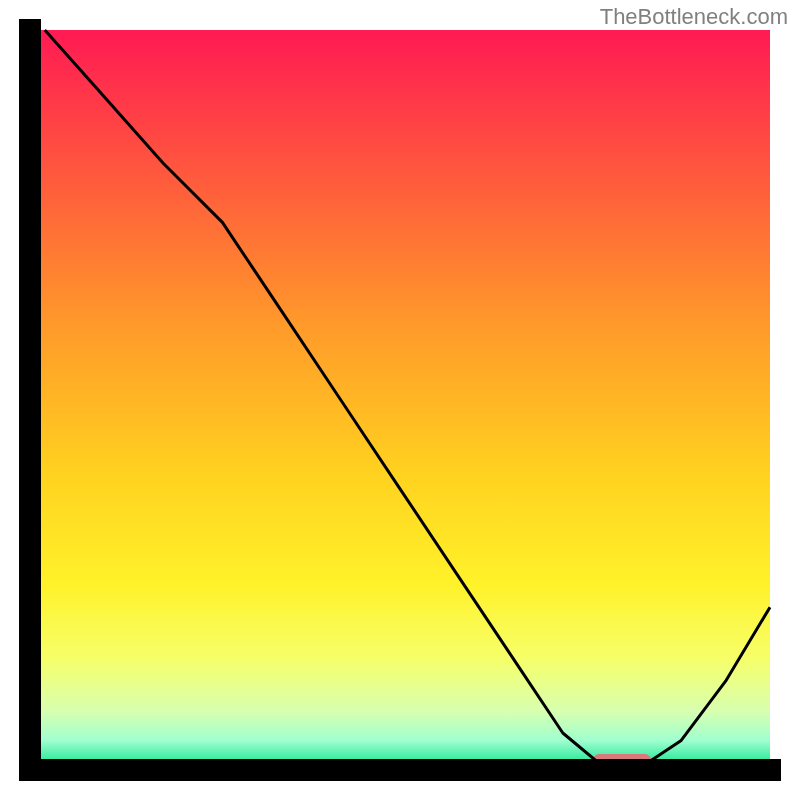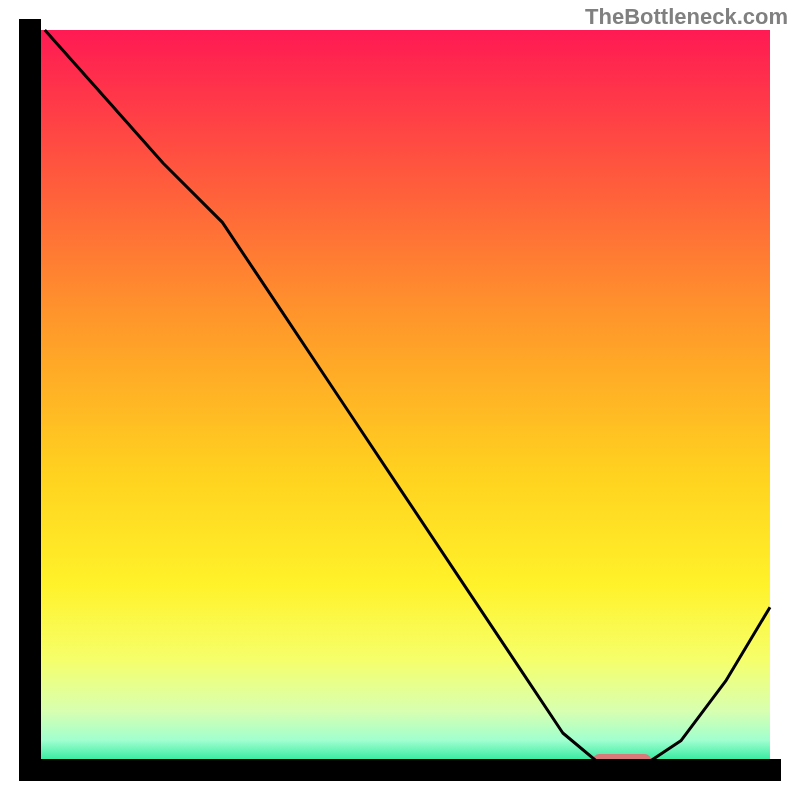--- a/index.html
+++ b/index.html
@@ -14,21 +14,21 @@
     position: relative;
     width: 800px;
     height: 800px;
     background: #fff;
   }
   .watermark {
     position: absolute;
     top: 4px;
     right: 12px;
     font-size: 22px;
-    font-weight: bold;
+    font-weight: normal;
     color: #808080;
     z-index: 10;
   }
   svg {
     display: block;
   }
 </style>
 </head>
 <body>
 

